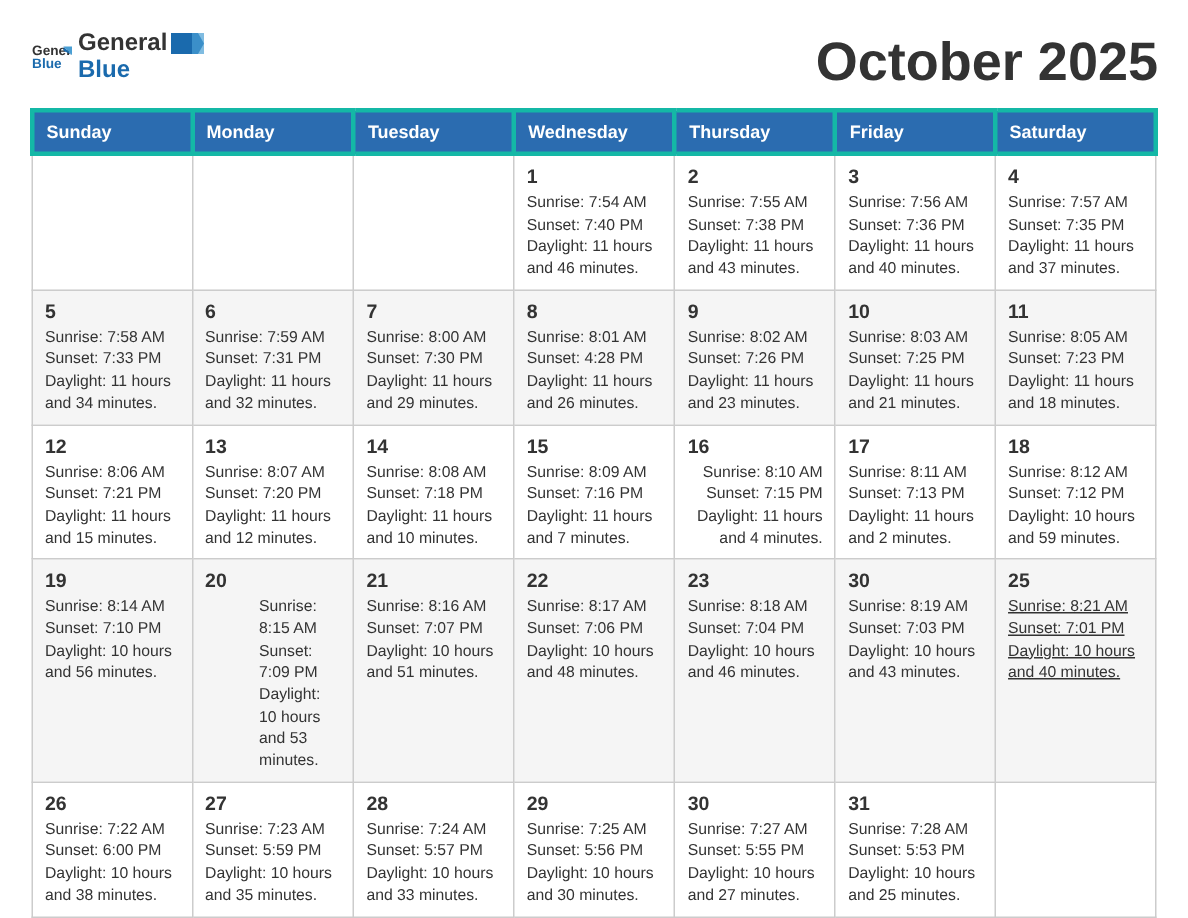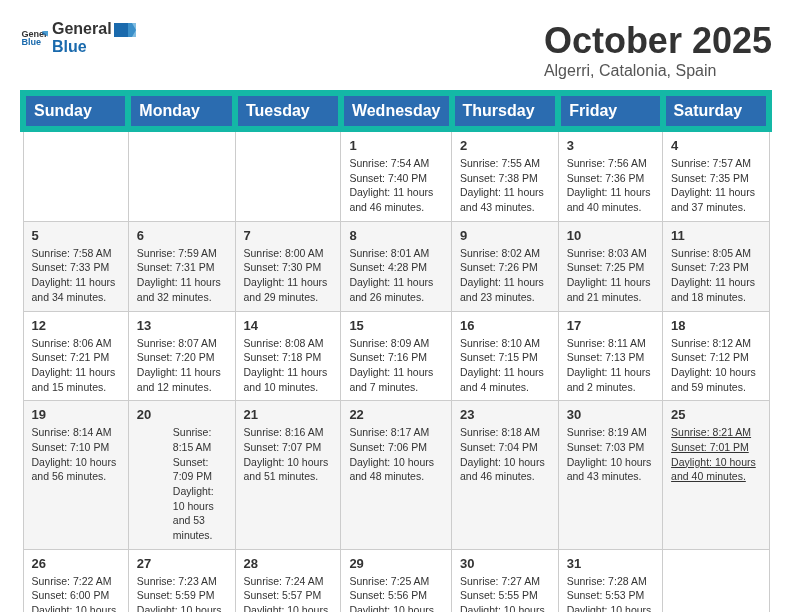--- a/index.html
+++ b/index.html
@@ -40,23 +40,23 @@
     .calendar {
       width: 100%;
       border-collapse: collapse;
       border: 1px solid #ccc;
     }
     .calendar th {
       background: #2b6cb0;
       color: #fff;
       text-align: left;
       padding: 6px 8px;
-      font-size: 16px;
+      font-size: 12px;
       font-weight: bold;
-      border: 6px solid #14b8a6;
+      border: 3px solid #14b8a6;
     }
     .calendar td {
       vertical-align: top;
       padding: 6px 8px;
       border: 1px solid #ccc;
       width: 108px;
       min-height: 90px;
       font-size: 11px;
       color: #333;
       background: #fff;
@@ -97,21 +97,20 @@
         <span style="color:#333;">General</span><svg width="22" height="14" viewBox="0 0 22 14" style="vertical-align:middle;margin:0 2px;">
             <polygon points="0,0 18,0 22,7 18,14 0,14" fill="#1a6aad"></polygon>
             <polygon points="14,0 22,0 22,14 14,14" fill="#4a9fd4" opacity="0.7"></polygon>
           </svg>
       </div>
       <div style="font-size:16px;font-weight:bold;color:#1a6aad;">Blue</div>
     </div>
   </div>
   <div class="title-area">
     <div class="month-title">October 2025</div>
-    <div class="location-title">Algerri, Catalonia, Spain</div>
   </div>
 </div>
 
 <table class="calendar">
   <thead>
     <tr>
       <th>Sunday</th>
       <th>Monday</th>
       <th>Tuesday</th>
       <th>Wednesday</th>
@@ -214,21 +213,21 @@
 Daylight: 11 hours and 10 minutes.</div>
         </td>
         <td>
           <div class="day-number">15</div>
           <div class="day-info" style="white-space: pre-line;">Sunrise: 8:09 AM
 Sunset: 7:16 PM
 Daylight: 11 hours and 7 minutes.</div>
         </td>
         <td>
           <div class="day-number">16</div>
-          <div class="day-info" style="white-space: pre-line;">Sunrise: 8:10 AM
+          <div class="day-info" style="white-space: pre-line; text-align: right;">Sunrise: 8:10 AM
 Sunset: 7:15 PM
 Daylight: 11 hours and 4 minutes.</div>
         </td>
         <td>
           <div class="day-number">17</div>
           <div class="day-info" style="white-space: pre-line;">Sunrise: 8:11 AM
 Sunset: 7:13 PM
 Daylight: 11 hours and 2 minutes.</div>
         </td>
         <td>

